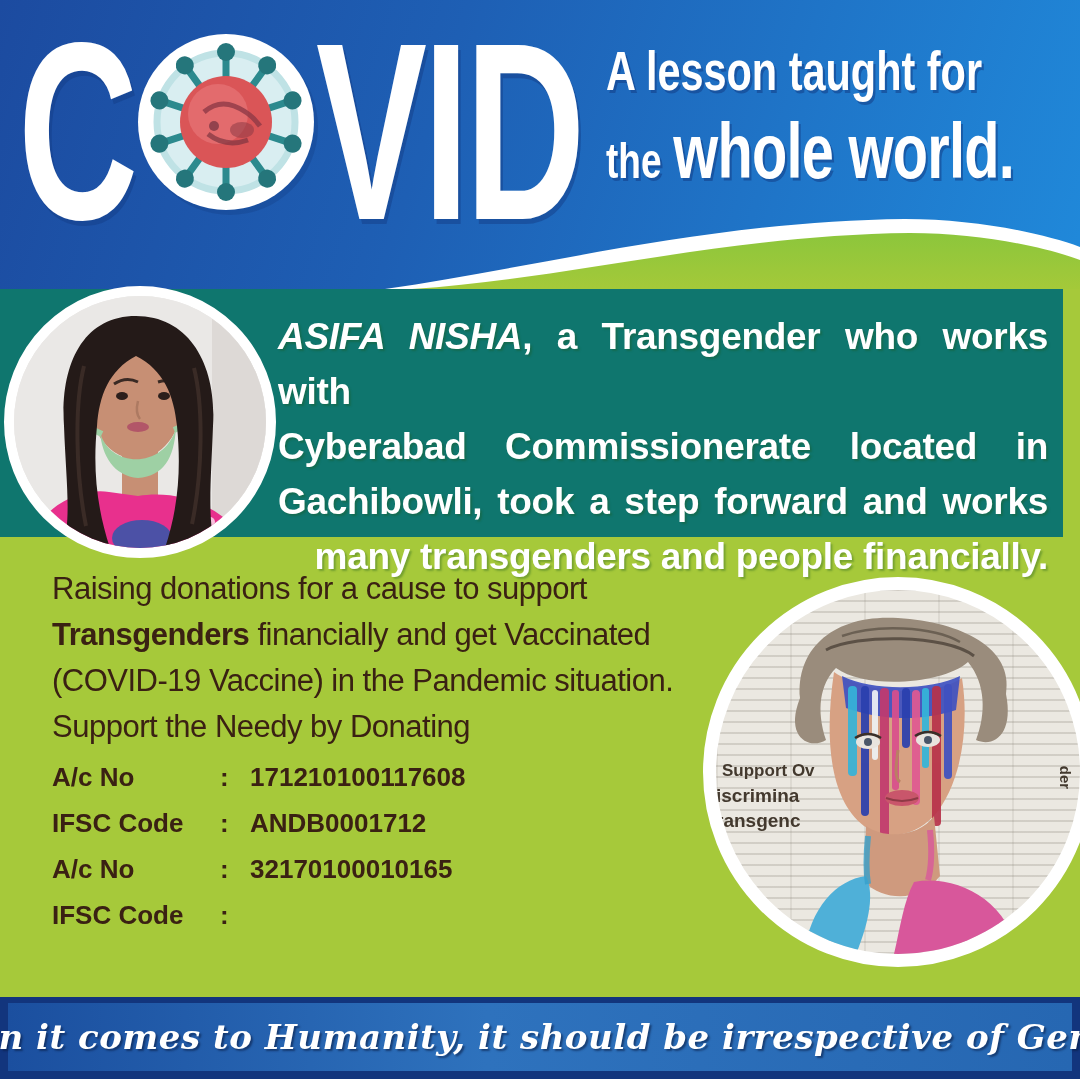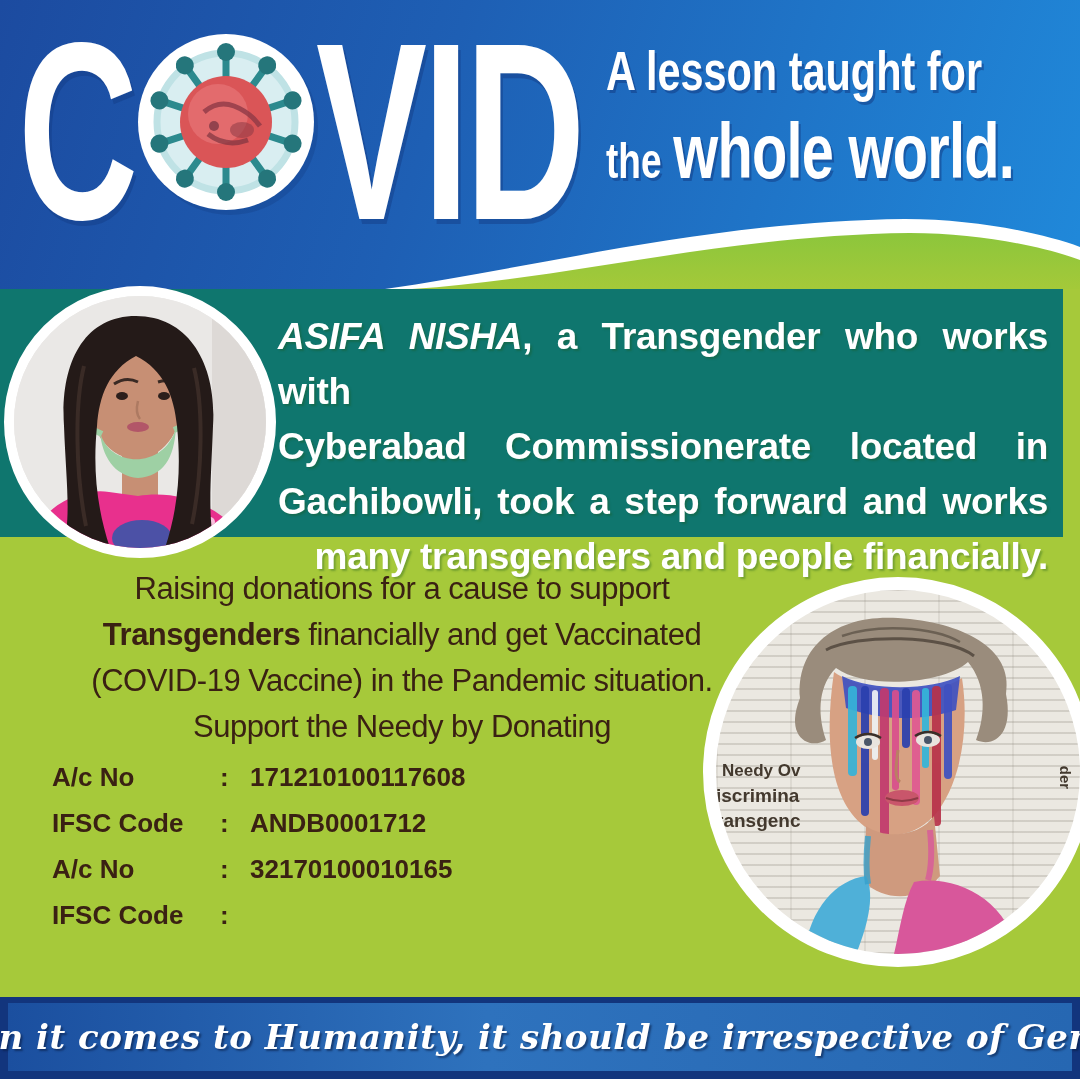--- a/index.html
+++ b/index.html
@@ -37,21 +37,21 @@
   .pl i{font-style:italic;}
 
   .photo-circle{position:absolute;left:4px;top:286px;width:252px;height:252px;
           border:10px solid #fff;border-radius:50%;overflow:hidden;z-index:3;
           background:#eae8e6;}
   .photo-circle svg{display:block;}
 
   
   .donation{position:absolute;left:52px;top:566px;width:700px;z-index:2;
           color:#3a2113;}
-  .dl{font-size:31px;line-height:46px;font-weight:400;letter-spacing:-0.5px;white-space:nowrap;text-align:center;}
+  .dl{font-size:31px;line-height:46px;font-weight:400;letter-spacing:-0.5px;white-space:nowrap;}
   .dl b{font-weight:bold;}
   .accts{margin-top:4px;}
   .arow{display:flex;font-size:26px;line-height:46px;font-weight:bold;white-space:nowrap;}
   .alabel{width:168px;}
   .acolon{width:30px;}
   .arow.phone .ph-num{margin-right:22px;}
   .arow.phone .ph-pe{margin-right:12px;}
   .arow.phone .ph-or{margin-right:12px;font-weight:400;}
 
   
@@ -255,21 +255,21 @@
       <path d="M 199 146 q 13 -8 26 0" stroke="#3a2f28" stroke-width="2.5" fill="none"></path>
       <path d="M 182 160 C 180 175 178 188 184 192" stroke="#b97f63" stroke-width="3" fill="none"></path>
       <ellipse cx="186" cy="208" rx="17" ry="8" fill="#c9566b"></ellipse>
       <path d="M 170 208 q 16 6 32 0" stroke="#8e3a46" stroke-width="2" fill="none"></path>
       <path d="M 150 236 L 148 292 C 170 312 204 312 224 286 L 218 226 C 204 246 170 250 150 236 Z" fill="#cf9a7e"></path>
       <path d="M 88 364 C 94 318 120 290 150 286 C 160 306 150 340 140 364 Z" fill="#4fb0d8"></path>
       <path d="M 198 292 C 240 284 292 310 302 364 L 178 364 C 184 338 188 310 198 292 Z" fill="#d8579b"></path>
       <path d="M 152 246 C 150 266 150 282 152 294" stroke="#36a0cc" stroke-width="6" fill="none" opacity="0.8"></path>
       <path d="M 214 240 C 216 260 216 276 212 290" stroke="#d8579b" stroke-width="6" fill="none" opacity="0.8"></path>
     </svg>
-    <div class="news-word nw1">Needy Ov</div>
+    <div class="news-word nw1">Support Ov</div>
     <div class="news-word nw2">iscrimina</div>
     <div class="news-word nw3">ransgenc</div>
     <div class="news-word nw4">der</div>
   </div>
 
   <div class="footer">
     <div class="footer-inner">
       <div class="quote">When it comes to Humanity, it should be irrespective of Gender.</div>
     </div>
   </div>

